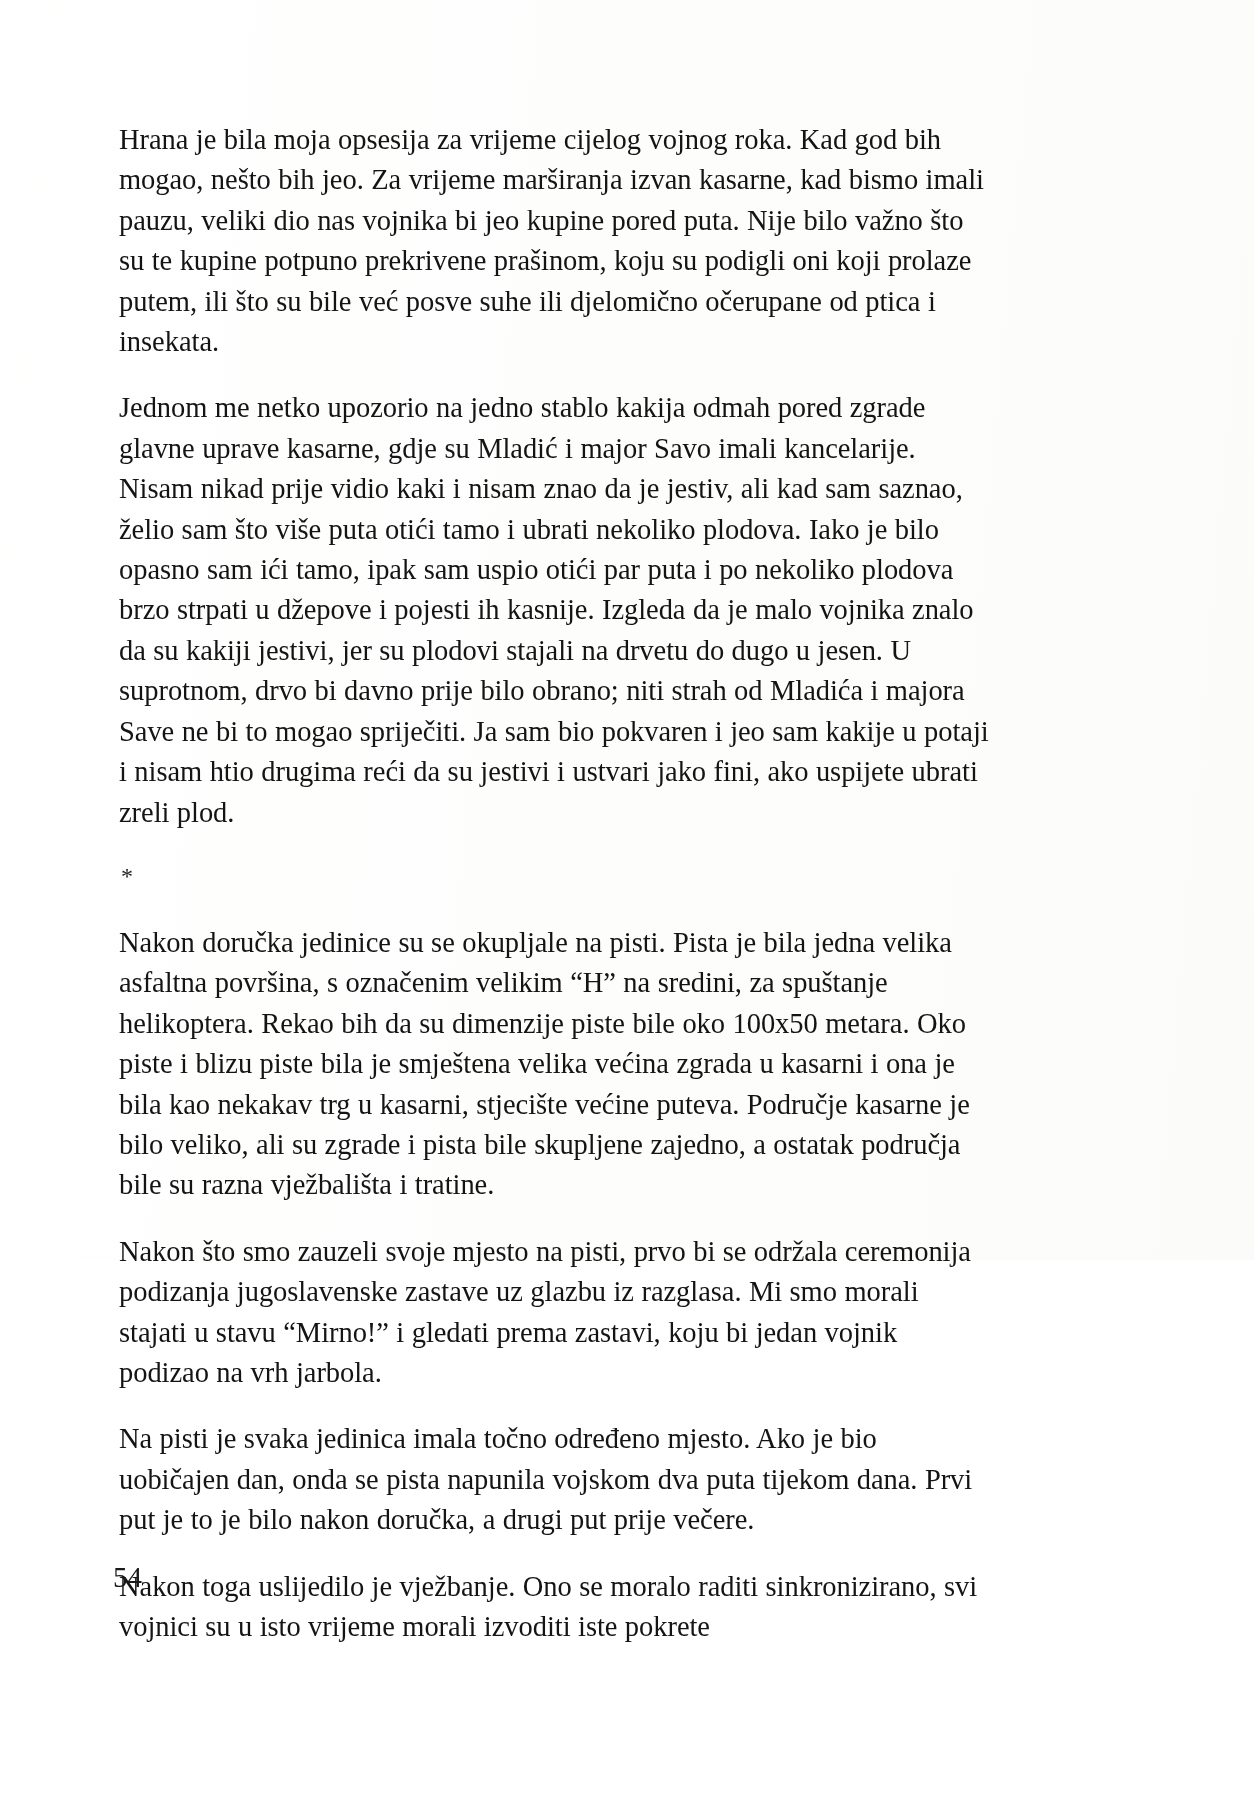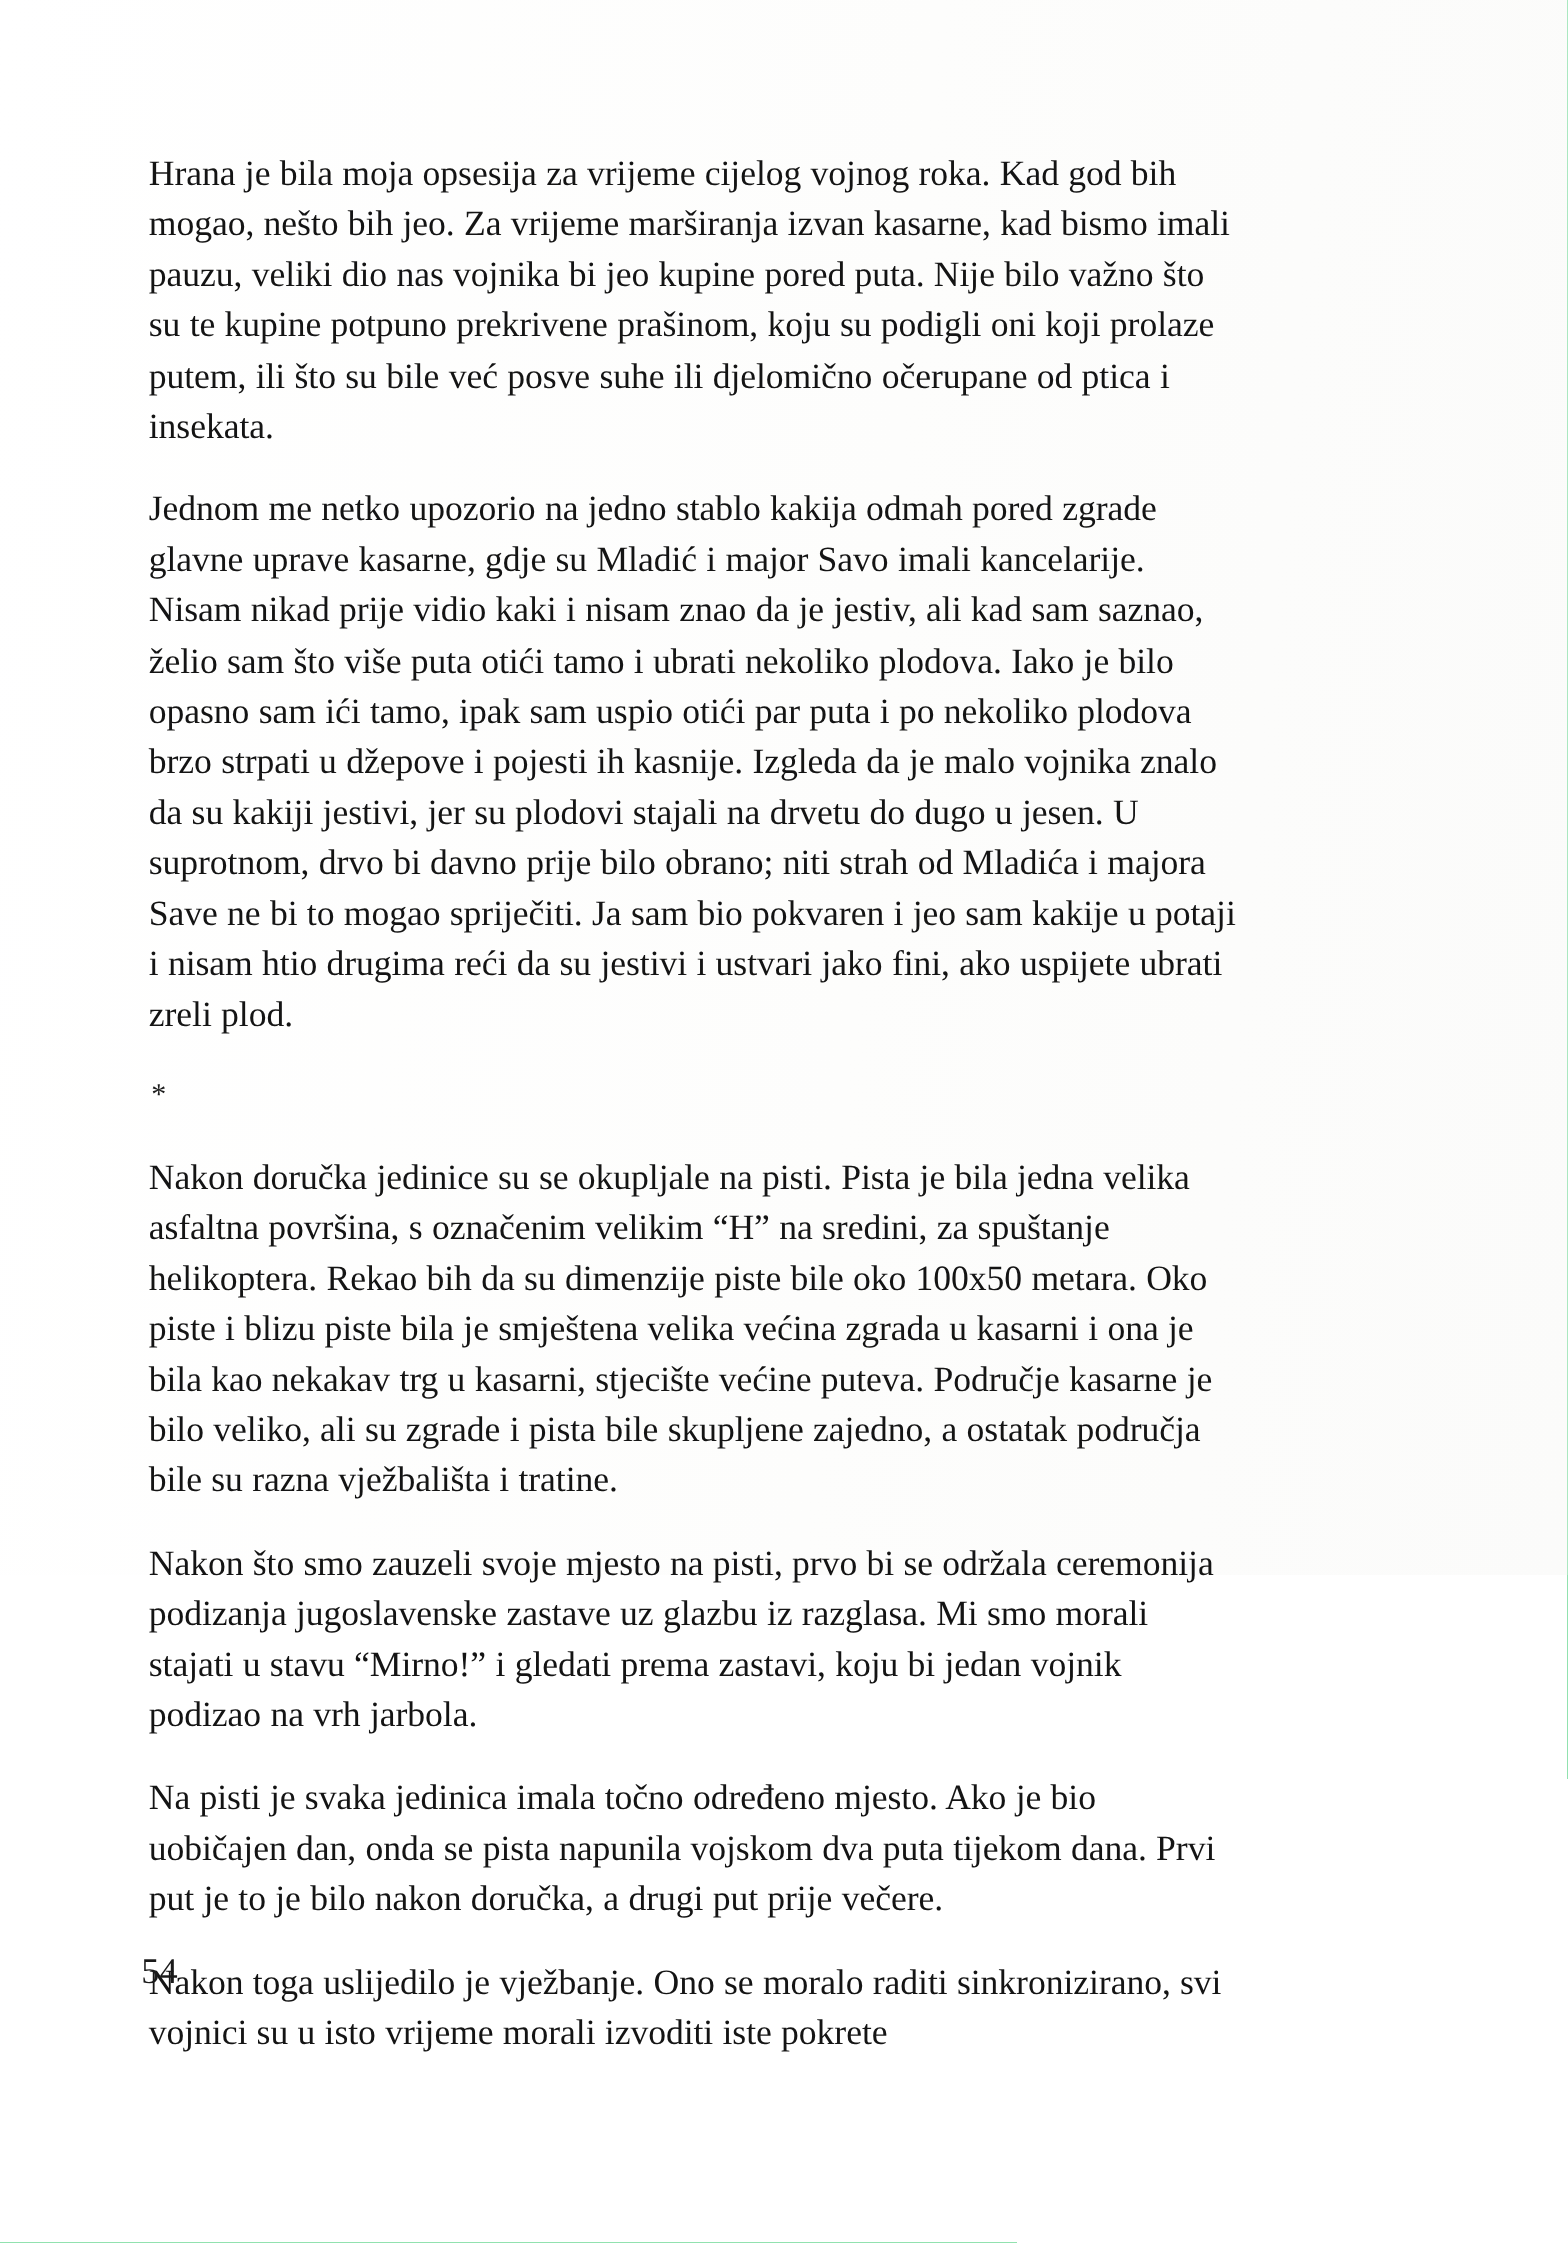--- a/index.html
+++ b/index.html
@@ -13,21 +13,21 @@
     background: #ffffff;
     font-family: "Liberation Serif", "DejaVu Serif", serif;
     color: #141414;
     overflow: hidden;
   }
 
   .page {
     position: relative;
     width: 1254px;
     height: 1260px;
-    background: #22c55e;
+    background: #fde047;
     box-sizing: border-box;
   }
 
   
   .page::before {
     content: "";
     position: absolute;
     inset: 0;
     background: linear-gradient(95deg, #ffffff 0%, #fdfdfc 55%, #fbfbfa 100%);
     pointer-events: none;

